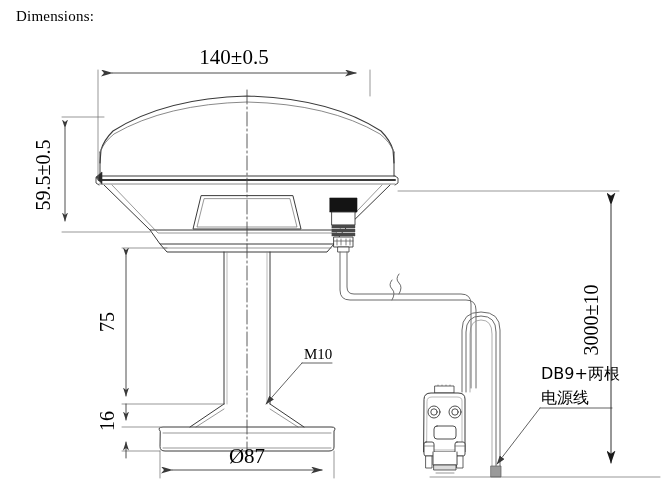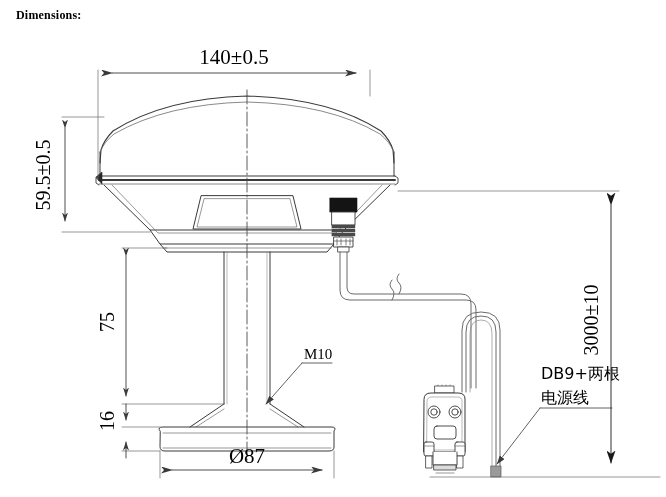--- a/index.html
+++ b/index.html
@@ -1,18 +1,18 @@
 <!DOCTYPE html>
 <html><head>
 <meta charset="utf-8">
 <style>
   html,body{margin:0;padding:0;background:#ffffff;}
   body{width:666px;height:497px;position:relative;overflow:hidden;
        font-family:"Liberation Serif","DejaVu Serif",serif;color:#000;}
-  #page-title{position:absolute;left:16px;top:8px;font-size:12px;font-weight:bold;
+  #page-title{position:absolute;left:16px;top:8px;font-size:15px;font-weight:normal;
        font-family:"Liberation Serif","DejaVu Serif",serif;letter-spacing:.2px;}
   #drawing{position:absolute;left:0;top:0;width:666px;height:497px;}
   .dimtext{font-family:"Liberation Serif","DejaVu Serif",serif;}
   .cn{font-family:"DejaVu Sans","Liberation Sans",sans-serif;}
 </style>
 </head>
 <body>
 
 <div id="page-title">Dimensions:</div>
 

